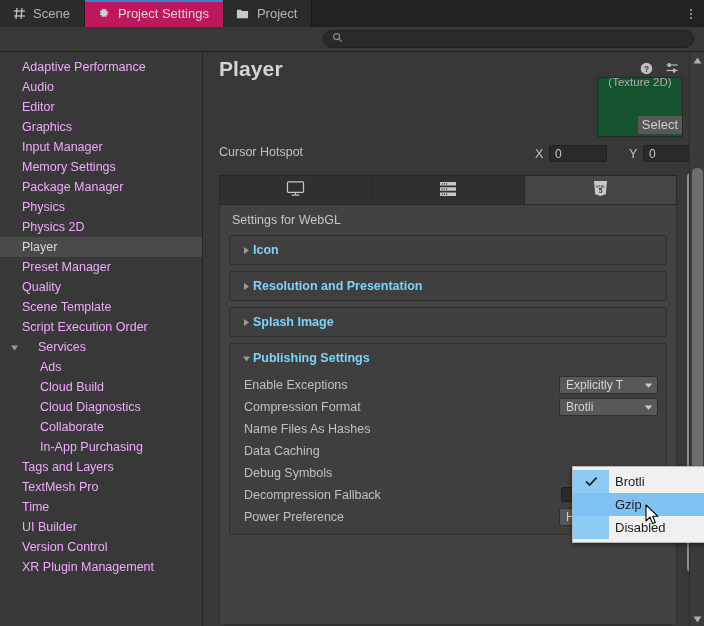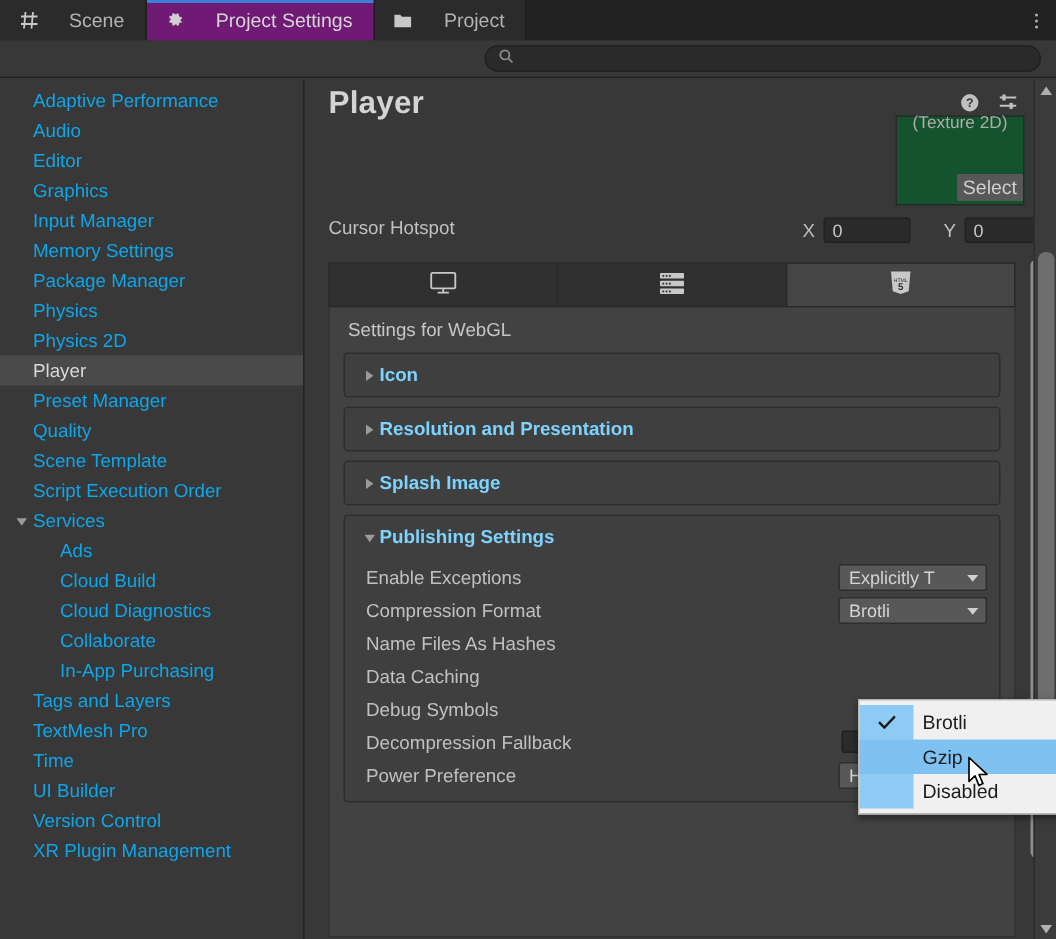--- a/index.html
+++ b/index.html
@@ -19,31 +19,31 @@
 
   
   .tabbar {
     position: absolute; top: 0; left: 0;
     width: 704px; height: 27px;
     background: #212121;
     display: flex;
     align-items: stretch;
   }
   .tab {
-    display: flex; align-items: center; gap: 20px;
+    display: flex; align-items: center; gap: 7px;
     padding: 0 14px 0 12px;
     font-size: 13px;
     color: #b4b4b4;
     background: #2b2b2b;
     border-right: 1px solid #1c1c1c;
     position: relative;
     height: 27px;
   }
   .tab.active {
-    background: #701a75;
+    background: #be185d;
     color: #d6d6d6;
     text-align: center;
   }
   .tab.active::before {
     content: "";
     position: absolute; top: 0; left: 0; right: 0;
     height: 2px; background: #3d7fd4;
   }
   .tab-icon { display: inline-flex; align-items: center; justify-content: center; width: 14px; height: 14px; color: #c8c8c8; }
   .tab-icon svg { display: block; }
@@ -86,27 +86,27 @@
     width: 203px; height: 573px;
     background: #383838;
     border-right: 1px solid #242424;
     overflow: hidden;
     padding-top: 4px;
   }
   .side-item {
     height: 20px;
     display: flex; align-items: center;
     font-size: 12.5px;
-    color: #0ea5e9;
+    color: #f0abfc;
     padding-left: 22px;
     white-space: nowrap;
   }
   .side-item.selected { background: #4a4a4a; color: #d8d8d8; }
   .side-item.child { padding-left: 40px; }
-  .side-item.group { padding-left: 8px; }
+  .side-item.group { padding-left: 8px; gap: 16px; }
   .side-arrow {
     width: 12px; flex: none; display: inline-flex;
     align-items: center; justify-content: center;
     margin-right: 2px;
   }
   .side-arrow svg { display: block; }
 
   
   .main {
     position: absolute; top: 53px; left: 204px;

